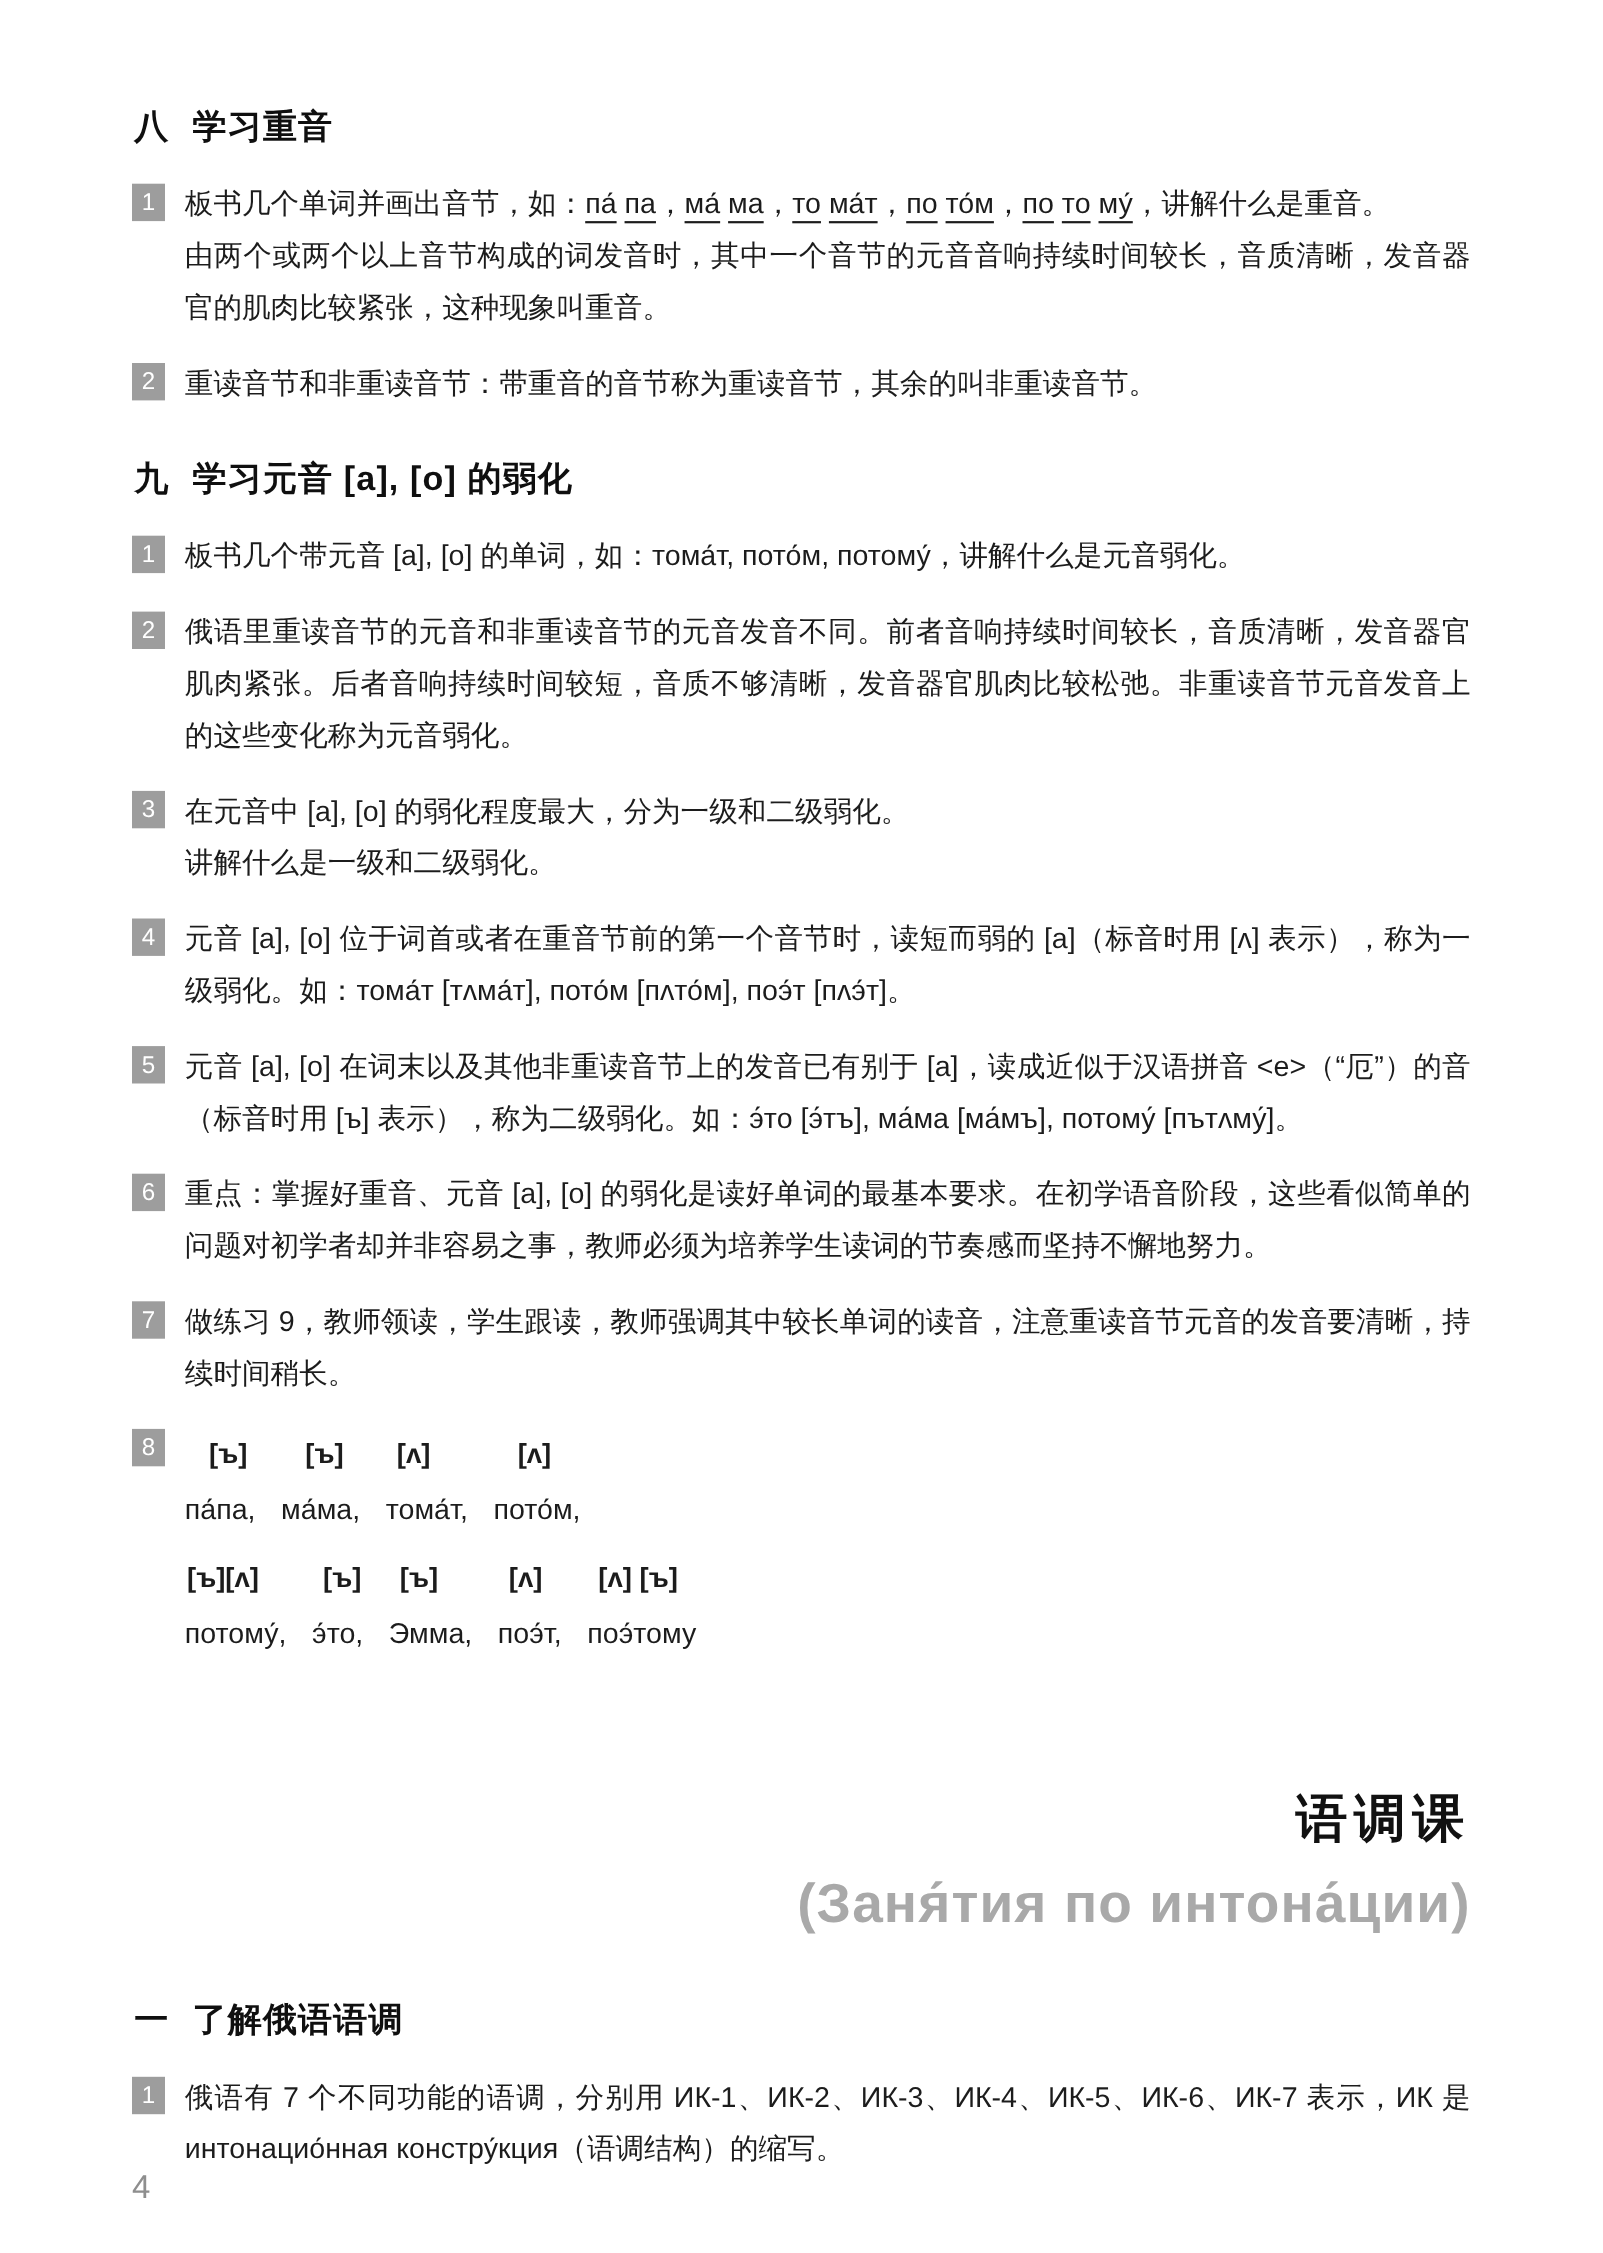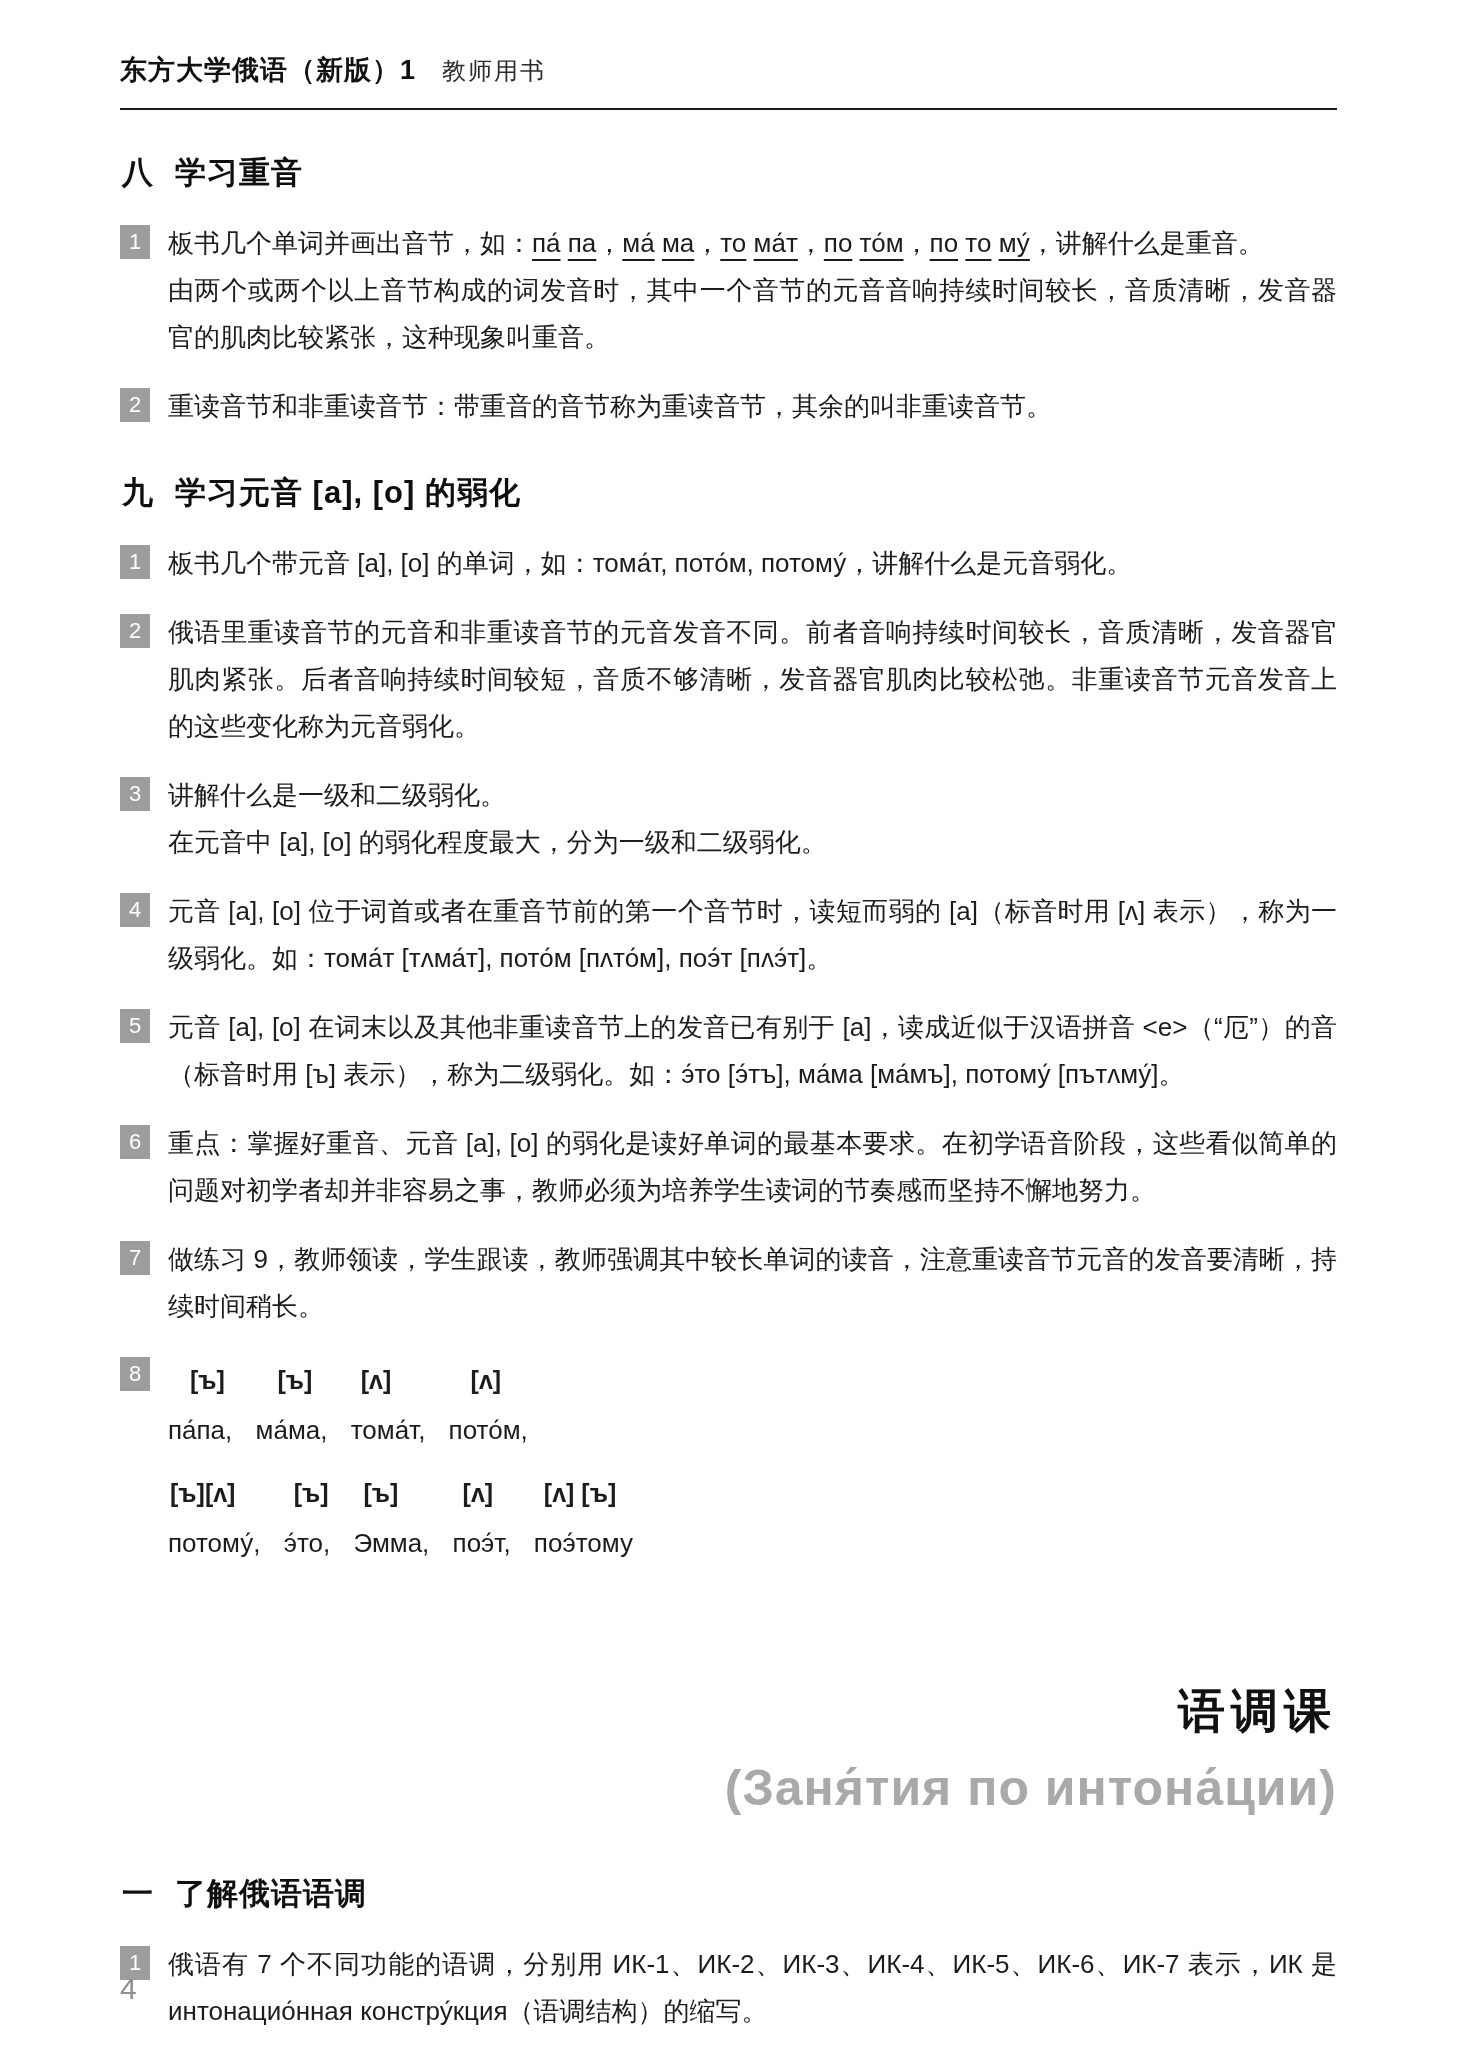--- a/index.html
+++ b/index.html
@@ -46,24 +46,20 @@
   .title-cn{font-family:"DejaVu Serif","Liberation Serif",serif;font-size:47px;font-weight:700;color:#111;letter-spacing:6px;}
   .title-ru{margin-top:16px;font-size:50px;font-weight:700;color:#a9a9a9;letter-spacing:1px;}
   
   .page-num{position:absolute;left:120px;bottom:42px;font-size:30px;color:#8e8e8e;}
 </style>
 </head>
 <body>
 
 <div class="page">
 
-  <div class="header">
-    <span class="book-title">东方大学俄语（新版）1</span>
-    <span class="book-subtitle">教师用书</span>
-  </div>
 
   <div class="sec-head">
     <span class="sec-num">八</span>
     <span class="sec-title">学习重音</span>
   </div>
 
   <div class="item">
     <div class="badge">1</div>
     <div class="item-body">
       <div><span>板书几个单词并画出音节，如：</span><span class="u">па́</span><span> </span><span class="u">па</span><span>，</span><span class="u">ма́</span><span> </span><span class="u">ма</span><span>，</span><span class="u">то</span><span> </span><span class="u">ма́т</span><span>，</span><span class="u">по</span><span> </span><span class="u">то́м</span><span>，</span><span class="u">по</span><span> </span><span class="u">то</span><span> </span><span class="u">му́</span><span>，讲解什么是重音。</span></div>
@@ -87,22 +83,22 @@
   </div>
 
   <div class="item">
     <div class="badge">2</div>
     <div class="item-body">俄语里重读音节的元音和非重读音节的元音发音不同。前者音响持续时间较长，音质清晰，发音器官肌肉紧张。后者音响持续时间较短，音质不够清晰，发音器官肌肉比较松弛。非重读音节元音发音上的这些变化称为元音弱化。</div>
   </div>
 
   <div class="item">
     <div class="badge">3</div>
     <div class="item-body">
+      <div class="line">在元音中 [a], [o] 的弱化程度最大，分为一级和二级弱化。</div>
       <div class="line">讲解什么是一级和二级弱化。</div>
-      <div class="line">在元音中 [a], [o] 的弱化程度最大，分为一级和二级弱化。</div>
     </div>
   </div>
 
   <div class="item">
     <div class="badge">4</div>
     <div class="item-body">元音 [a], [o] 位于词首或者在重音节前的第一个音节时，读短而弱的 [a]（标音时用 [ʌ] 表示），称为一级弱化。如：тома́т [тʌма́т], пото́м [пʌто́м], поэ́т [пʌэ́т]。</div>
   </div>
 
   <div class="item">
     <div class="badge">5</div>

